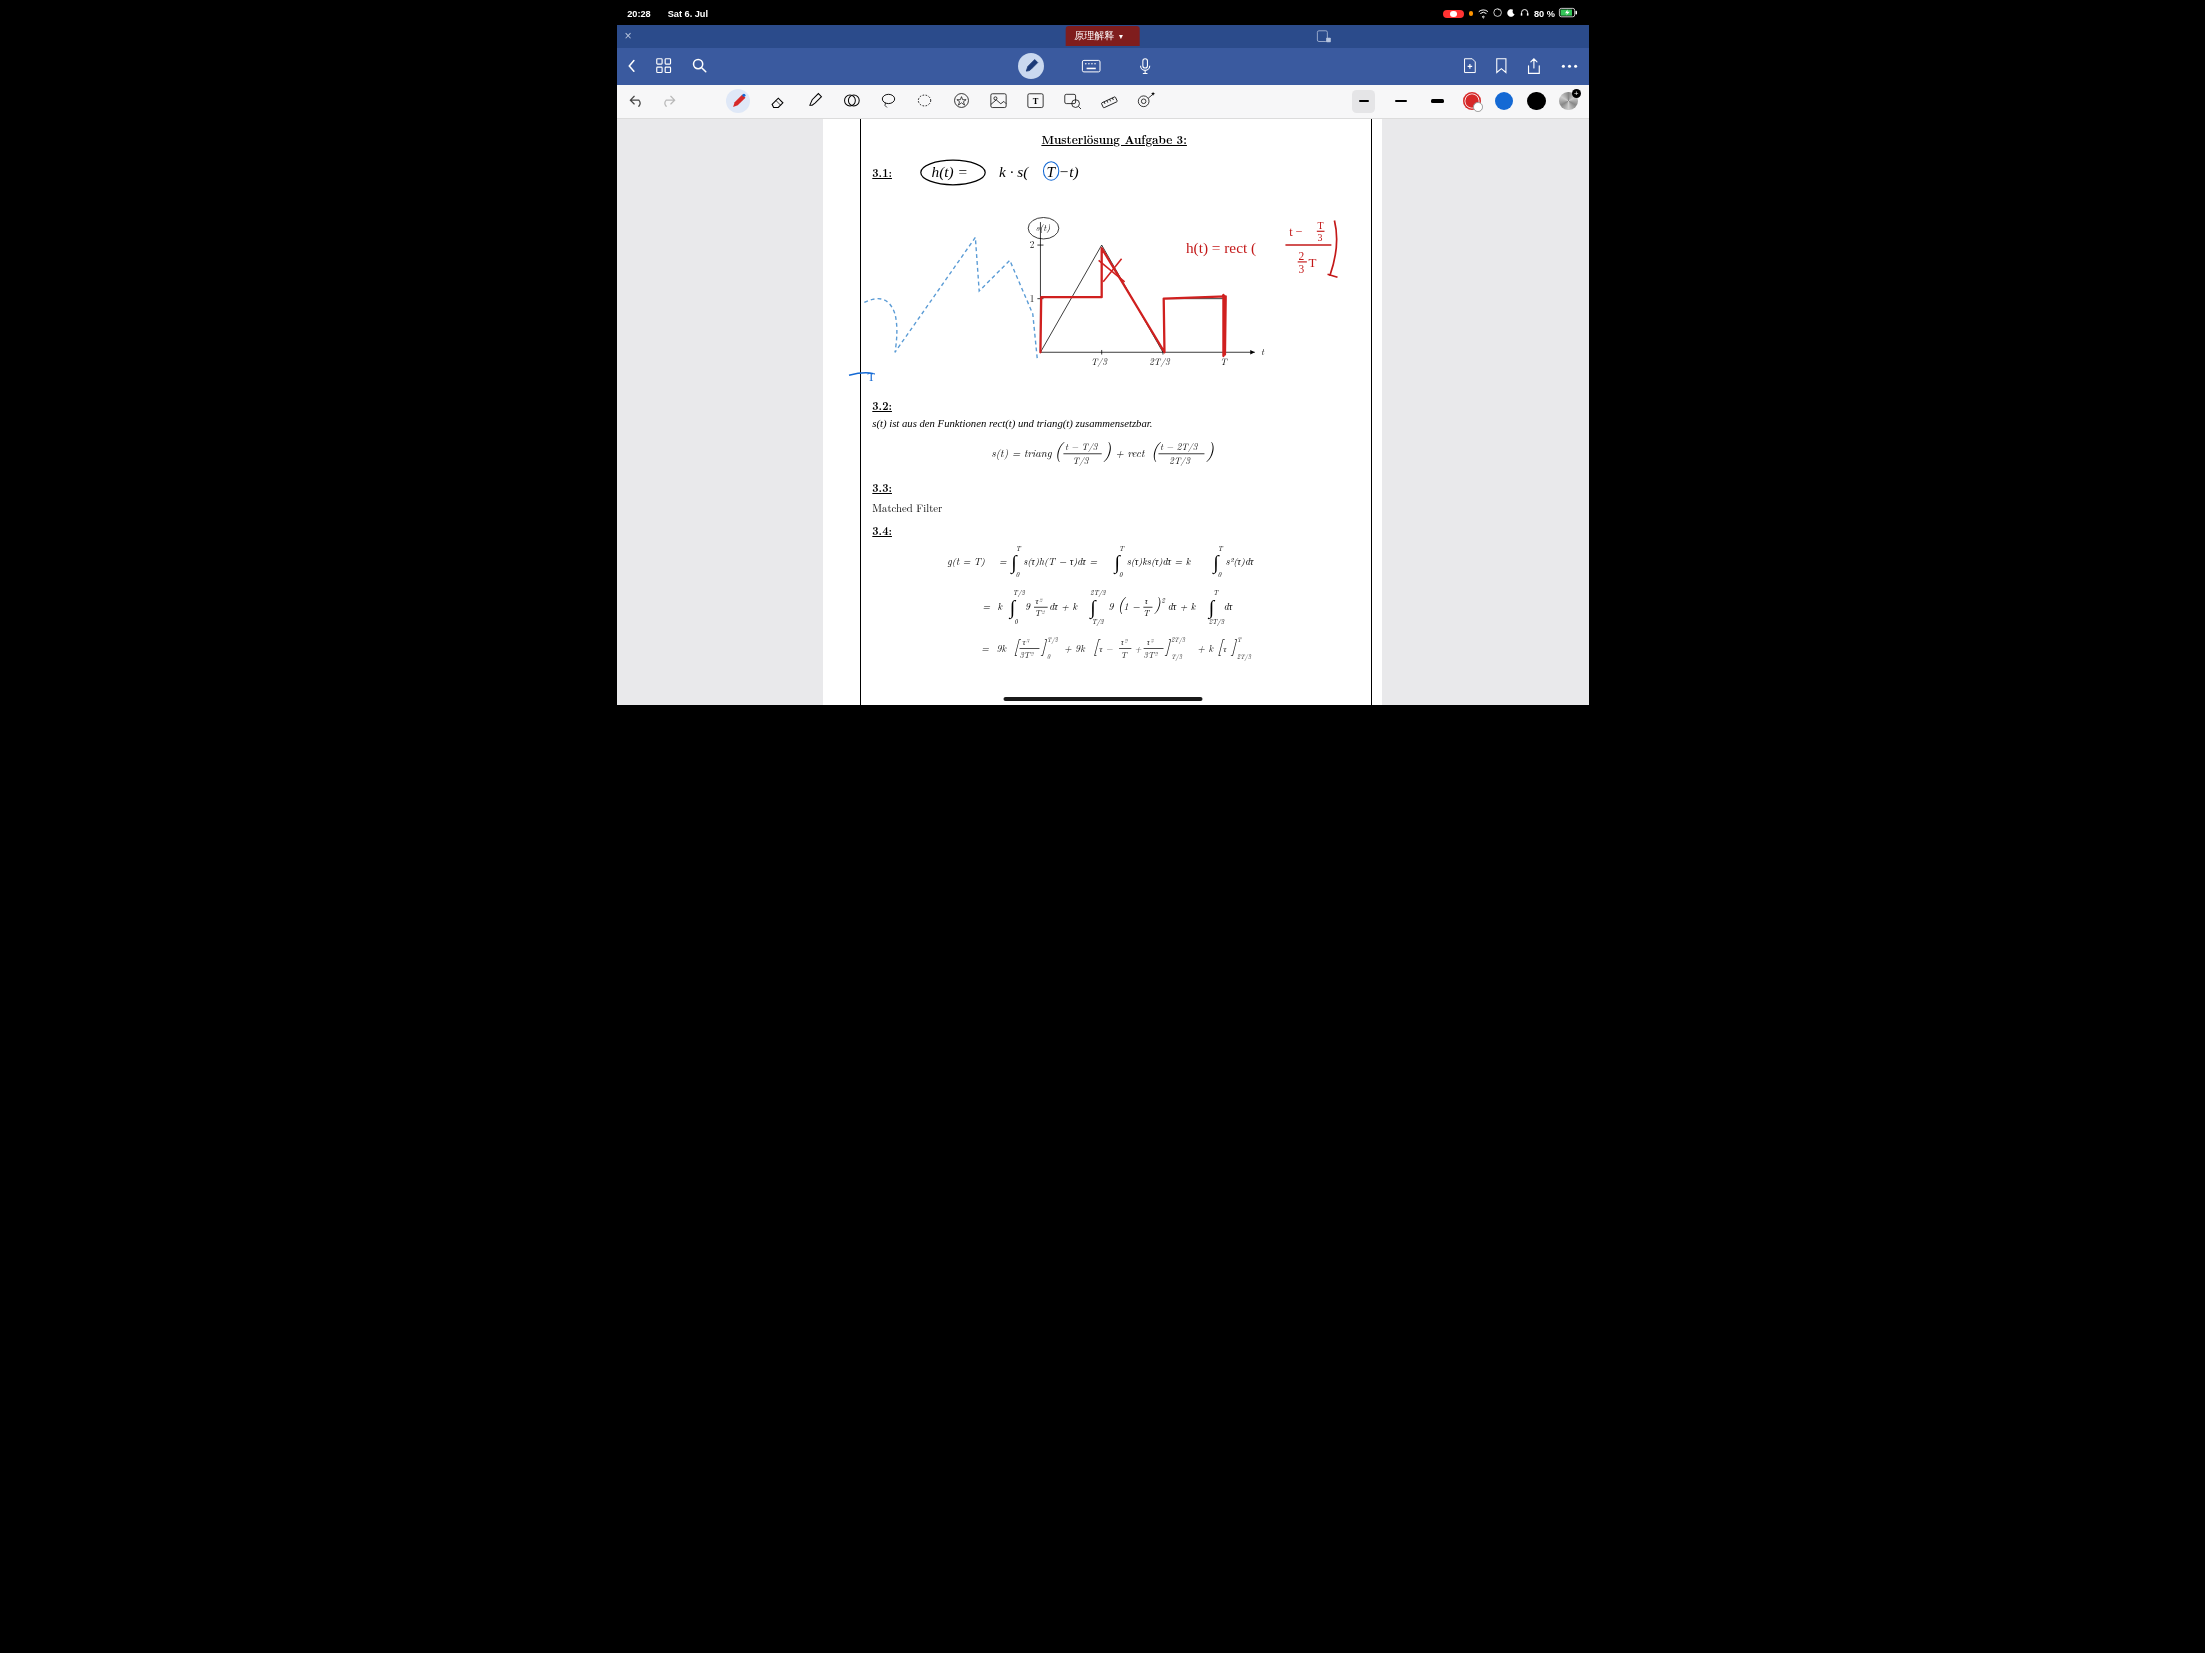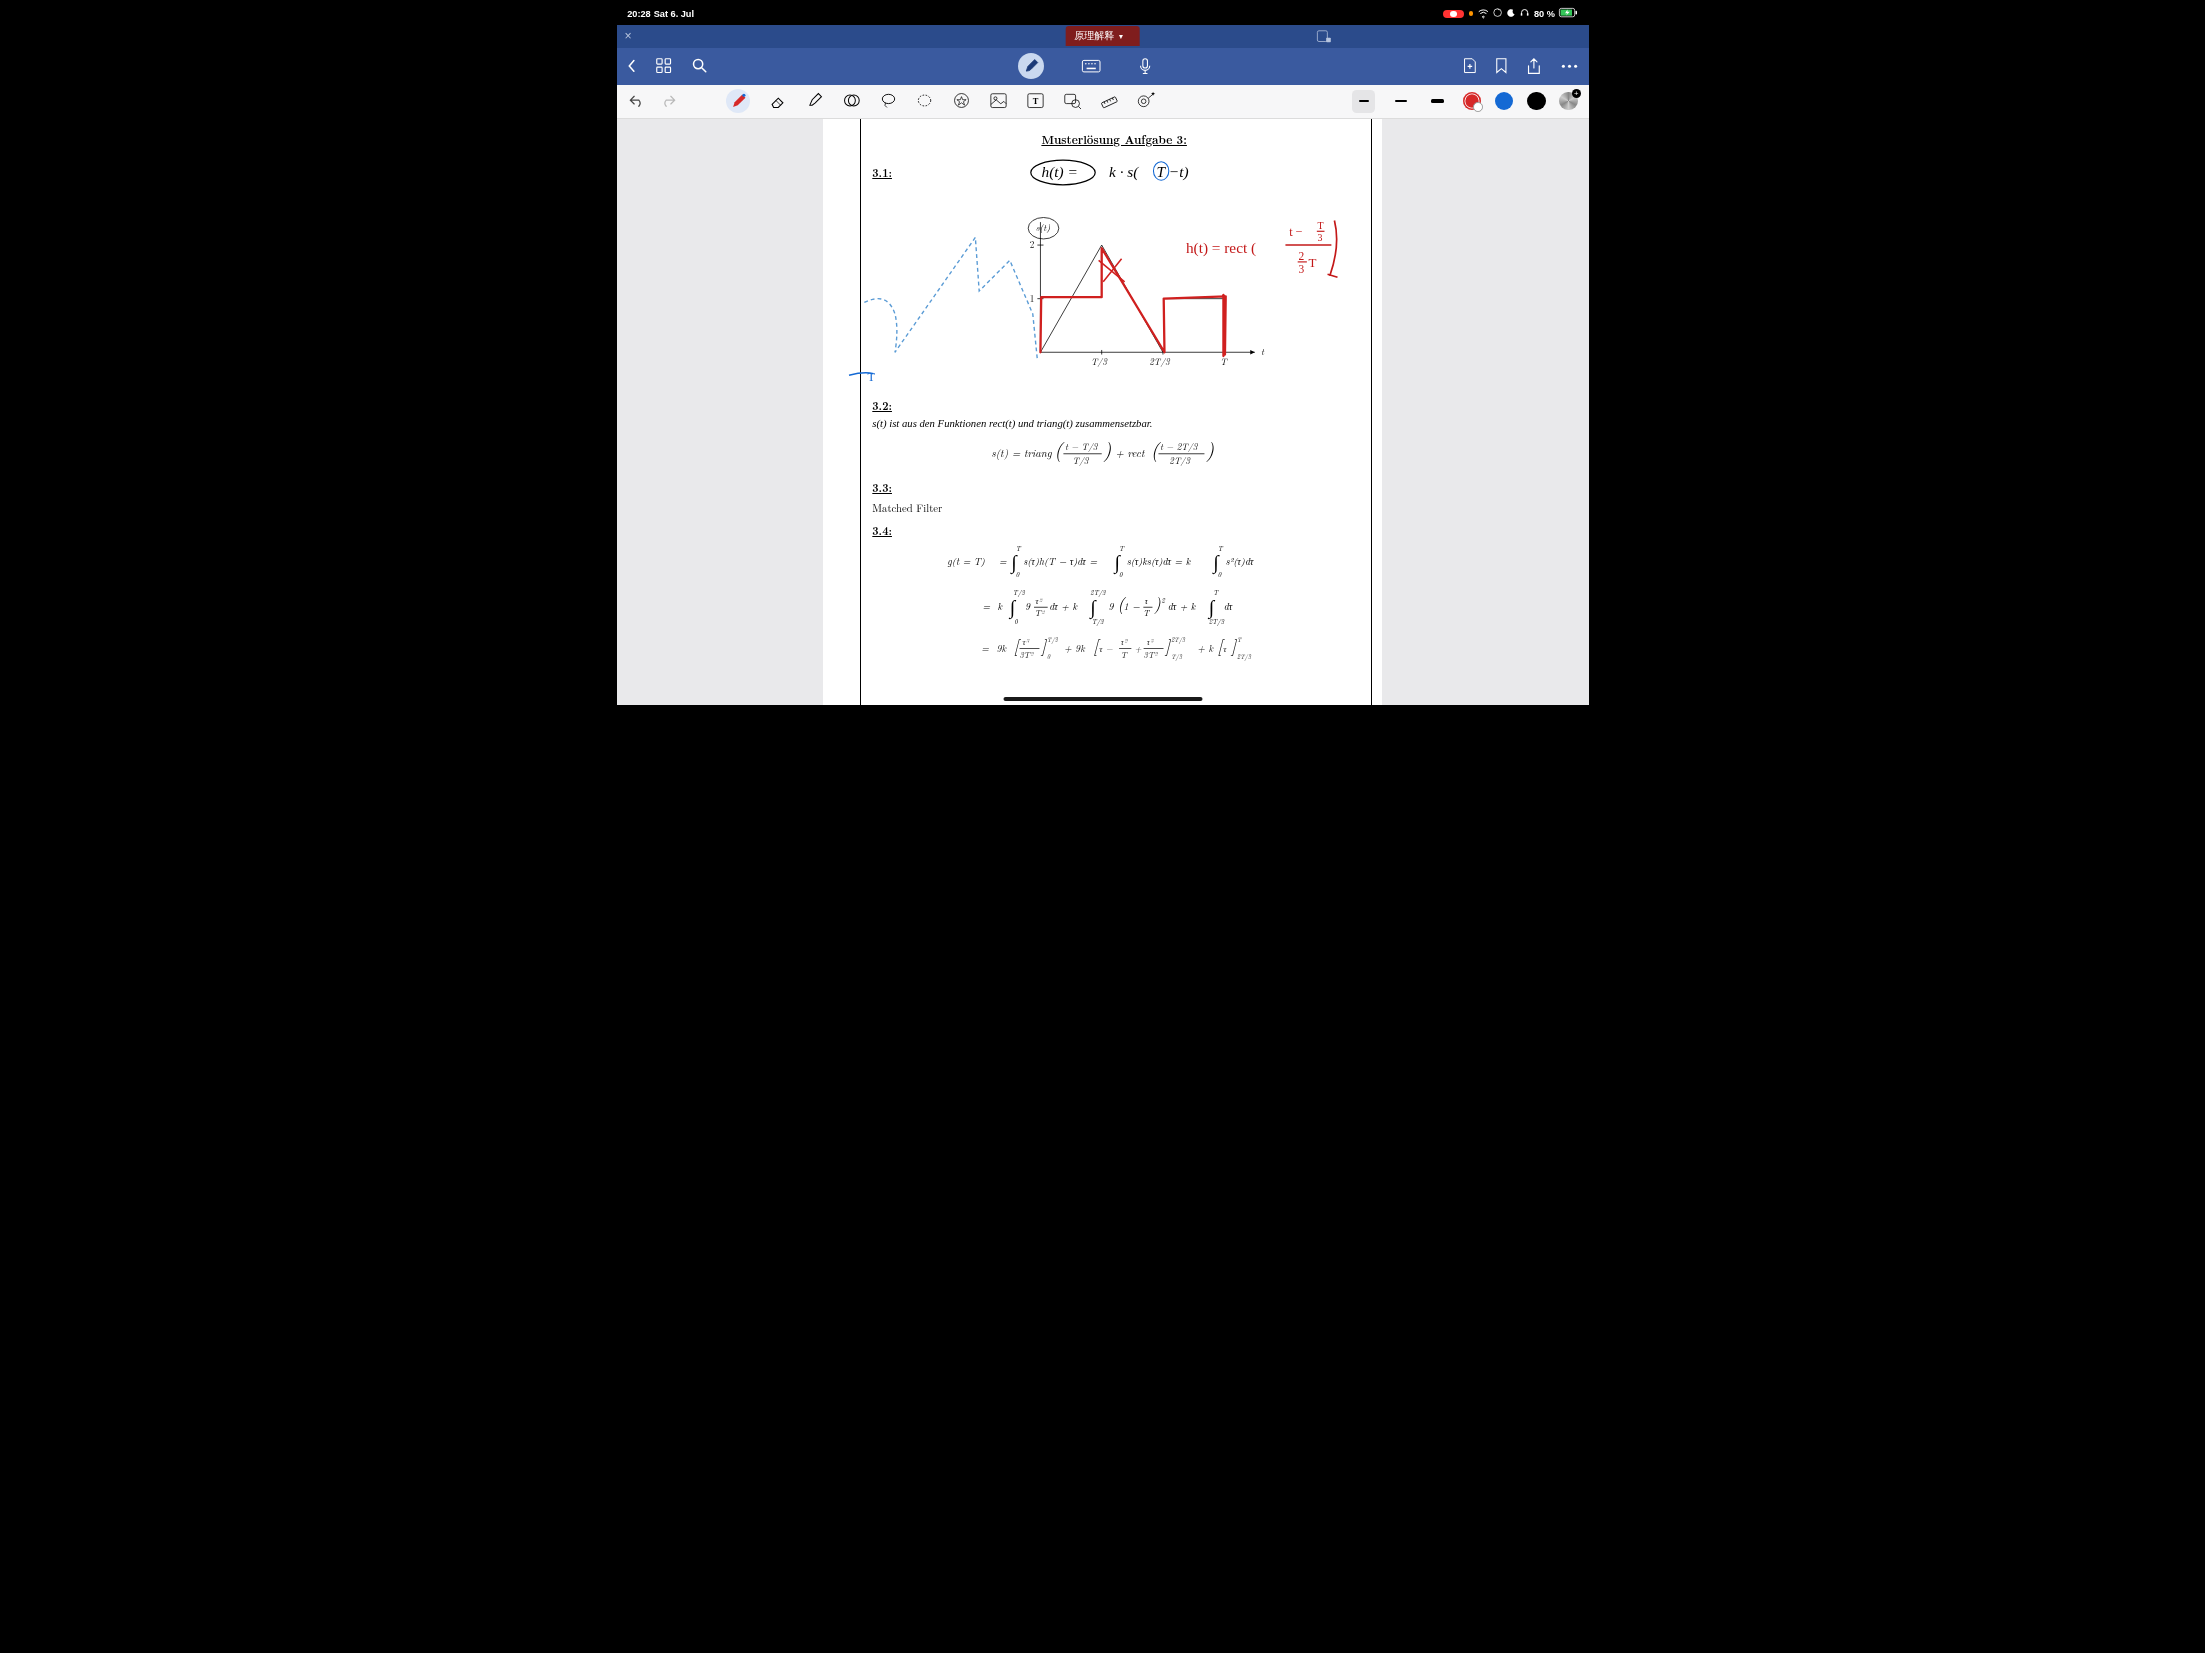--- a/index.html
+++ b/index.html
@@ -3,21 +3,21 @@
 <meta charset="utf-8">
 <style>
   * { margin: 0; padding: 0; box-sizing: border-box; }
   html, body { width: 100%; height: 100%; font-family: -apple-system, "Helvetica Neue", sans-serif; background: #000; }
   .device { width: 972px; height: 729px; margin: 0 auto; background: #000; display: flex; flex-direction: column; }
   .letterbox-top, .letterbox-bottom { background: #000; flex: 0 0 24.5px; }
   .screen { flex: 1; background: #e9e9eb; display: flex; flex-direction: column; }
 
   
   .status-bar { height: 18.4px; background: #000; color: #fff; display: flex; align-items: center; padding: 0 10.7px; font-size: 9.2px; font-weight: 600; }
-  .status-left { flex: 1; display: flex; gap: 3px; align-items: center; }
+  .status-left { flex: 1; display: flex; gap: 17px; align-items: center; }
   .status-right { display: flex; align-items: center; gap: 4.6px; }
   .rec-pill { background: #ff3333; border-radius: 7.7px; padding: 0.8px 7.7px; display: inline-flex; align-items: center; gap: 3.1px; }
   .rec-dot { width: 6.1px; height: 6.1px; border-radius: 50%; background: #fff; }
   .orange-dot { width: 4.6px; height: 4.6px; border-radius: 50%; background: #ff9500; }
 
   
   .tab-bar { height: 23px; background: #2b4b8b; display: flex; align-items: center; position: relative; }
   .tab-close { width: 23px; text-align: center; color: #b7c4dd; font-size: 12.3px; cursor: pointer; }
   .tab-title { position: absolute; left: 50%; transform: translateX(-50%); background: #7f1d1d; color: #fff; padding: 3.1px 17px 3.1px 9.2px; font-size: 10px; display: flex; align-items: center; gap: 4.6px; border-radius: 3.1px 3.1px 0 0; }
   .tab-title .chev { font-size: 7.7px; }
@@ -318,21 +318,21 @@
 
     <div class="doc-area">
       <div class="page">
         <div class="frame-line frame-left"></div>
         <div class="frame-line frame-right"></div>
         <div class="pg-content">
           <div class="doc-title">Musterlösung Aufgabe 3:</div>
 
           <div style="display:flex; align-items:flex-start; gap:15.3px;">
             <div class="sec-label">3.1:</div>
-            <div style="flex:1; text-align:center;">
+            <div style="flex:1; text-align:left;">
               <svg width="230" height="31" viewBox="0 0 300 40">
                 <ellipse cx="60" cy="20" rx="42" ry="16" stroke="#000" fill="none" stroke-width="1.6"></ellipse>
                 <text x="32" y="26" font-size="20" font-family="cursive" font-style="italic">h(t) =</text>
                 <text x="120" y="26" font-size="20" font-family="cursive" font-style="italic">k · s(</text>
                 <ellipse cx="188" cy="18" rx="10" ry="12" stroke="#1469d4" fill="none" stroke-width="1.4"></ellipse>
                 <text x="182" y="26" font-size="20" font-family="cursive" font-style="italic">T</text>
                 <text x="198" y="26" font-size="20" font-family="cursive" font-style="italic">−t)</text>
               </svg>
             </div>
           </div>

